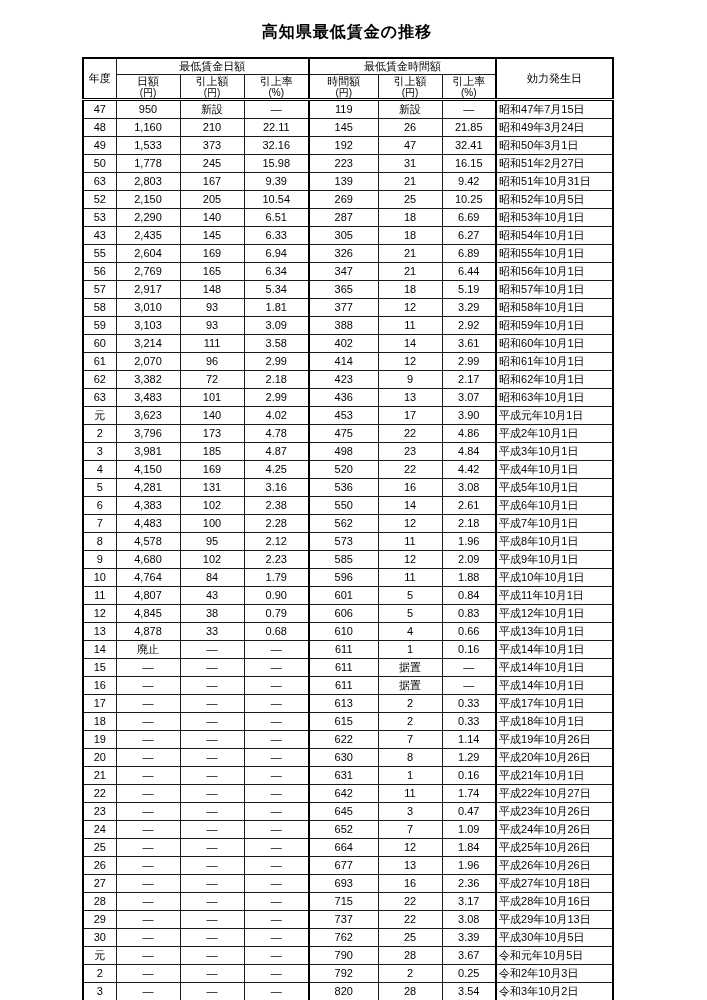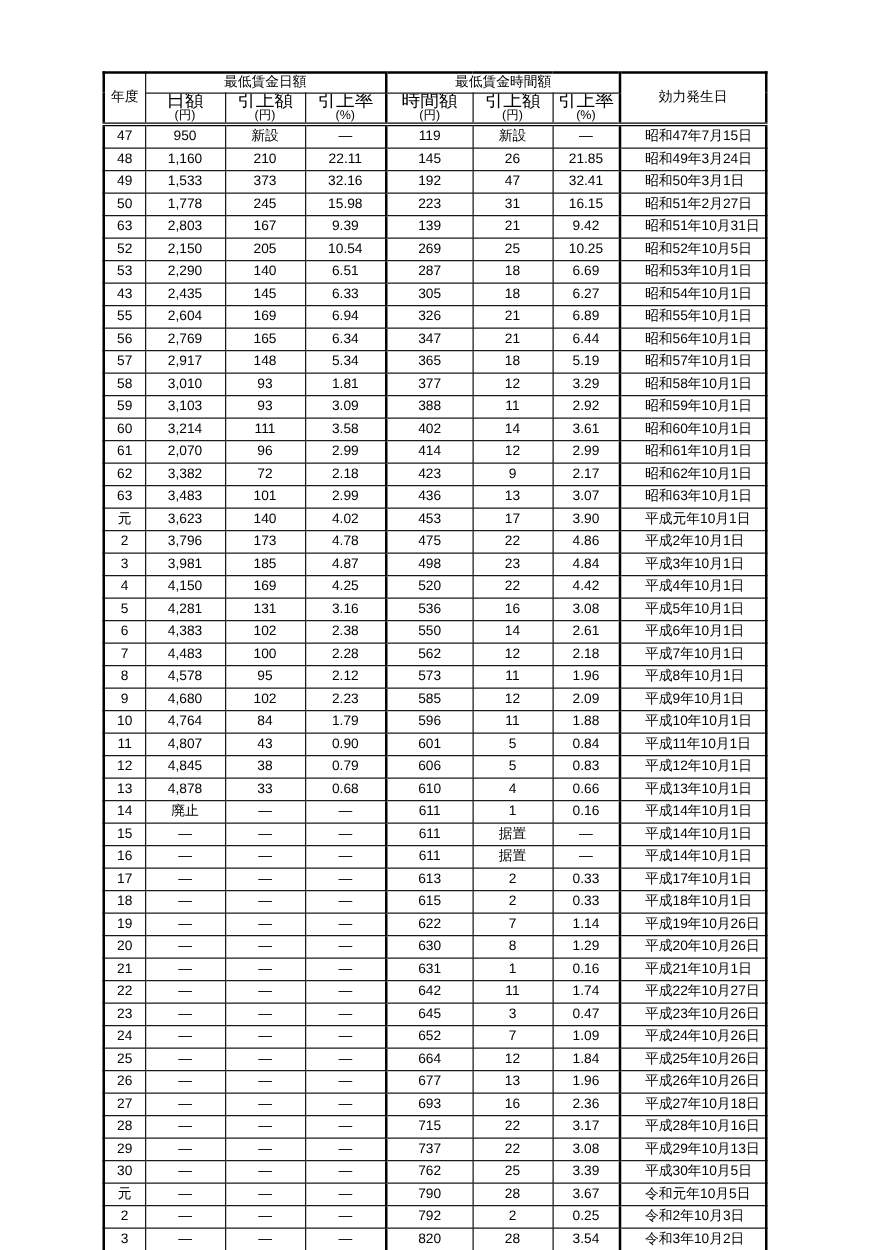--- a/index.html
+++ b/index.html
@@ -33,40 +33,41 @@
     border: 1px solid #1a1a1a;
     padding: 0;
     font-weight: normal;
     text-align: center;
     overflow: hidden;
     white-space: nowrap;
   }
   .wage-table thead th { font-size: 11px; line-height: 1.1; }
   .wage-table .group-row th { height: 16px; }
   .wage-table .sub-row th { height: 25px; }
-  .sub-label { display: block; font-size: 15px; line-height: 12px; }
+  .sub-label { display: block; font-size: 11px; line-height: 12px; }
   .sub-unit  { display: block; font-size: 10px; line-height: 11px; }
   .hdr-bottom { border-bottom: 3px double #000 !important; margin-top: 13px; }
   .thick-r { border-right: 2px solid #000 !important; }
 
   .wage-table tbody td {
     height: 17px;
     font-size: 11px;
     line-height: 17px;
   }
   .wage-table tbody td.date-cell {
     text-align: left;
-    padding-left: 19px;
+    padding-left: 2px;
   }
 </style>
 </head>
 <body>
 
 <div class="page">
 
+  <div class="page-title">高知県最低賃金の推移</div>
 
   <table class="wage-table">
     <colgroup>
       <col style="width:33px">
       <col style="width:64px">
       <col style="width:64px">
       <col style="width:65px">
       <col style="width:69px">
       <col style="width:64px">
       <col style="width:54px">

